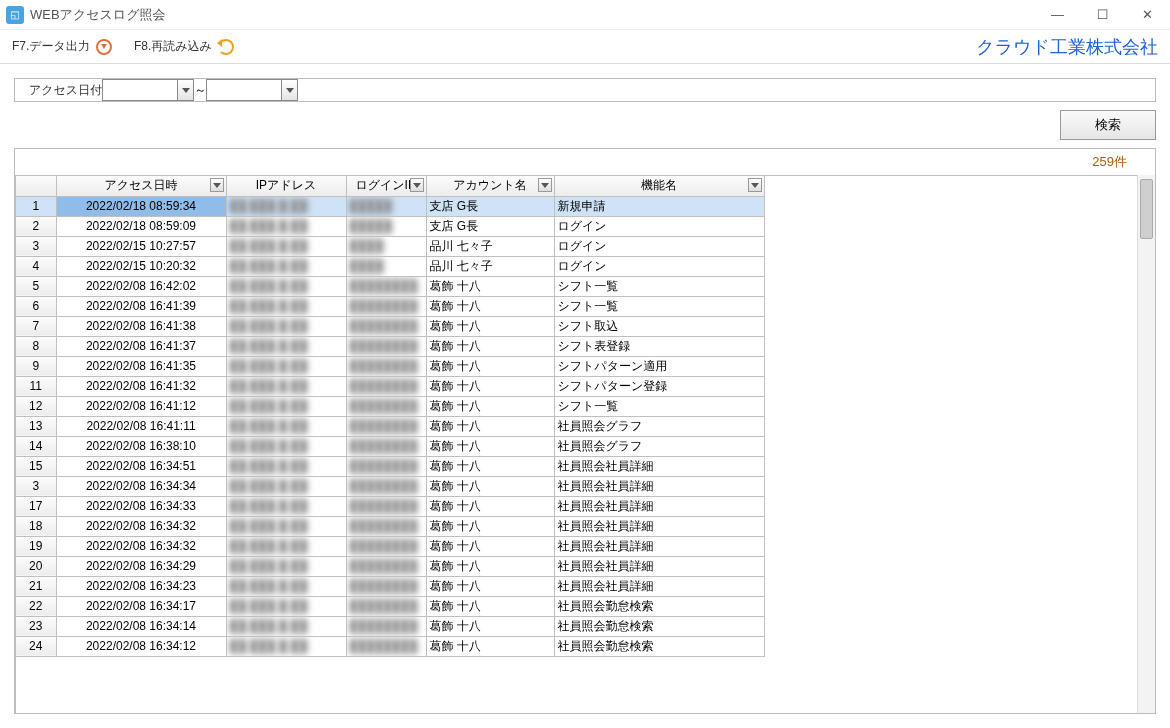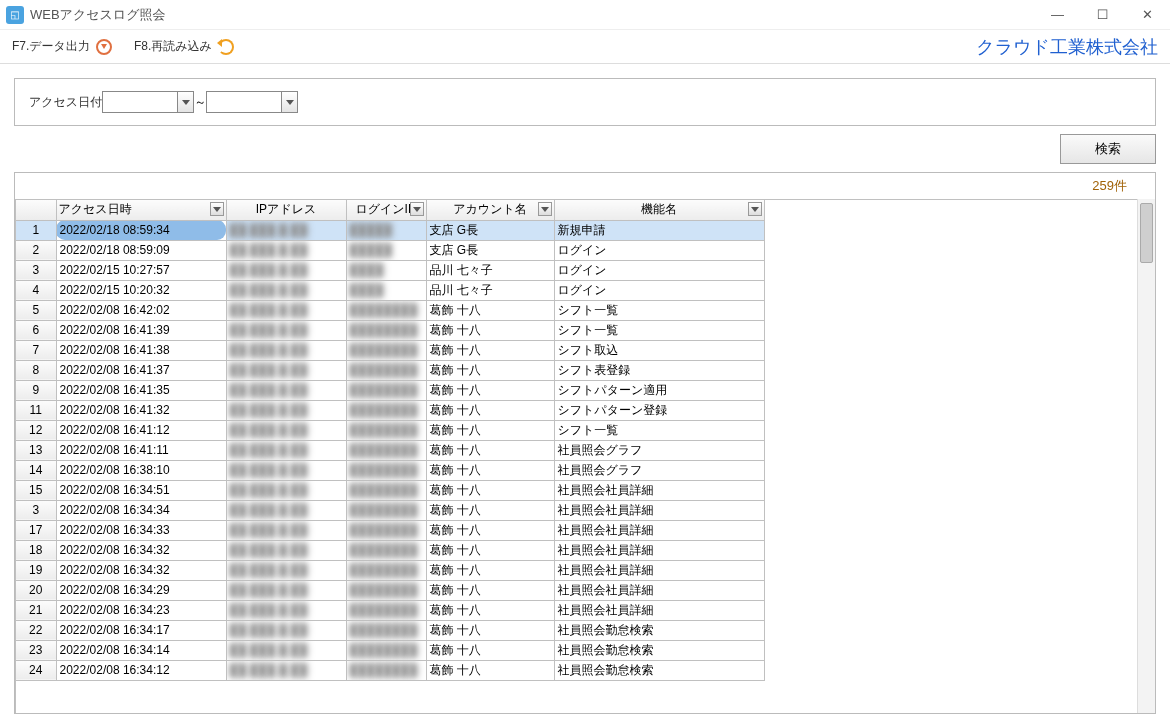--- a/index.html
+++ b/index.html
@@ -80,21 +80,21 @@
     color: #2060d0; font-size: 18px;
   }
   .workarea {
     flex: 1;
     padding: 14px;
     display: flex; flex-direction: column;
     min-height: 0;
   }
   .filterbar {
     border: 1px solid #bbb;
-    padding: 12px 14px;
+    padding: 0 14px;
     display: flex; align-items: center;
     background: #fff;
   }
   .filterbar label { color: #333; }
   .date-combo {
     display: inline-flex;
     border: 1px solid #888;
     height: 22px;
     background: #fff;
   }
@@ -165,27 +165,27 @@
   }
   th .hfilter {
     position: absolute; right: 2px; top: 2px;
     width: 14px; height: 14px;
     border: 1px solid #999;
     background: linear-gradient(#fff,#ddd);
     display: flex; align-items: center; justify-content: center;
   }
   td { padding: 0 3px; }
   .col-row { width: 40px; text-align: center; background: linear-gradient(#fcfcfc,#ececec);}
-  .col-dt { width: 170px; text-align: left; }
+  .col-dt { width: 170px; text-align: center; }
   .col-ip { width: 120px; }
   .col-login { width: 80px; }
   .col-acc { width: 128px; }
   .col-fn { width: 210px; }
   .row-sel td { background: #cfe3f7 !important; }
-  .row-sel td.col-dt { background: #8fbce8 !important; border-radius: 9px; }
+  .row-sel td.col-dt { background: #8fbce8 !important; }
   td.blur {
     color: transparent;
     text-shadow: 0 0 6px rgba(140,140,140,0.9);
     user-select: none;
   }
   .vscroll {
     width: 18px;
     background: #f3f3f3;
     border-left: 1px solid #ddd;
     position: relative;

